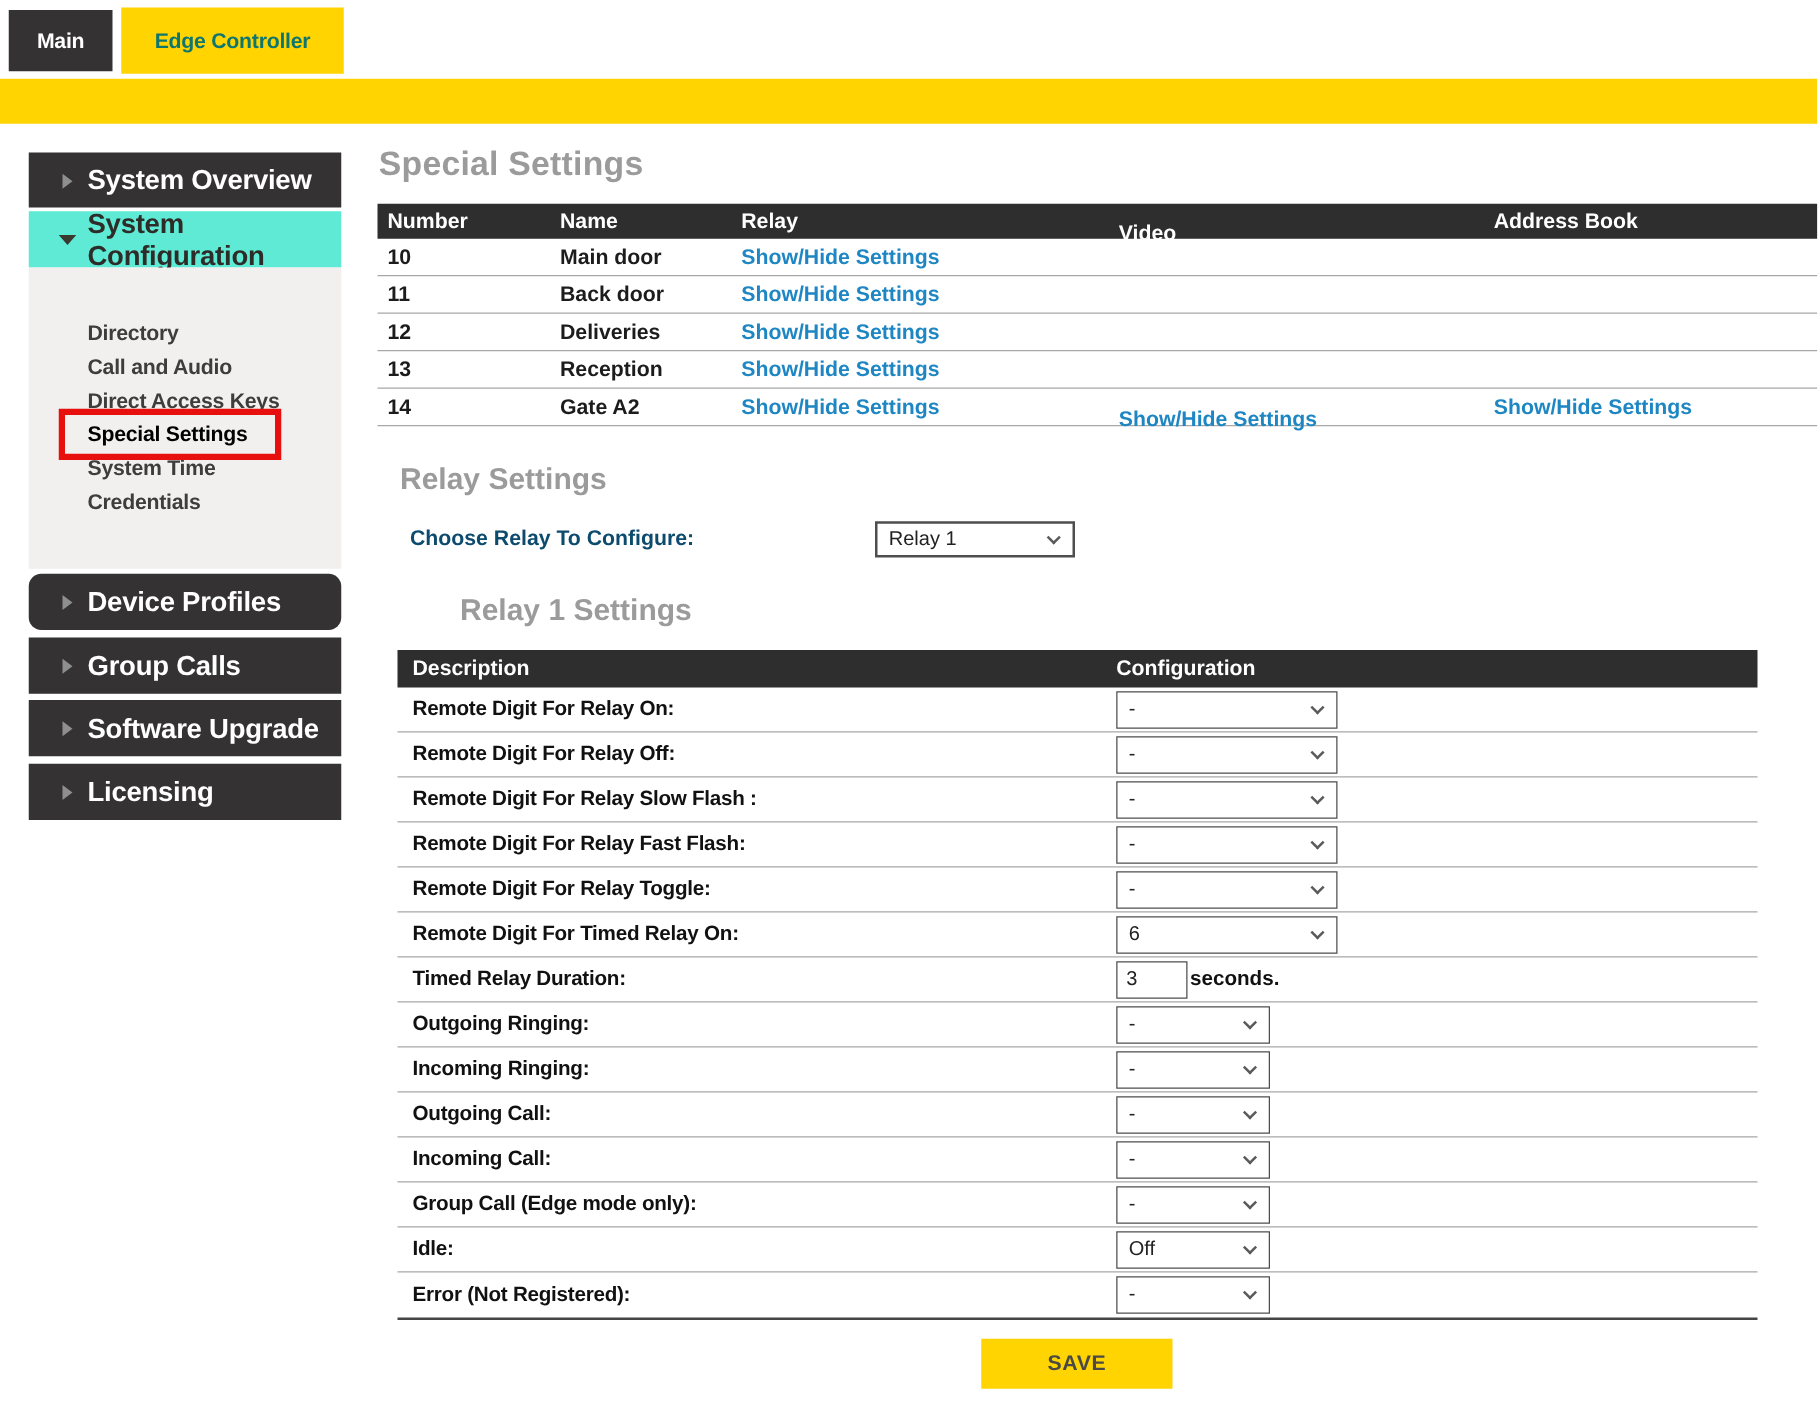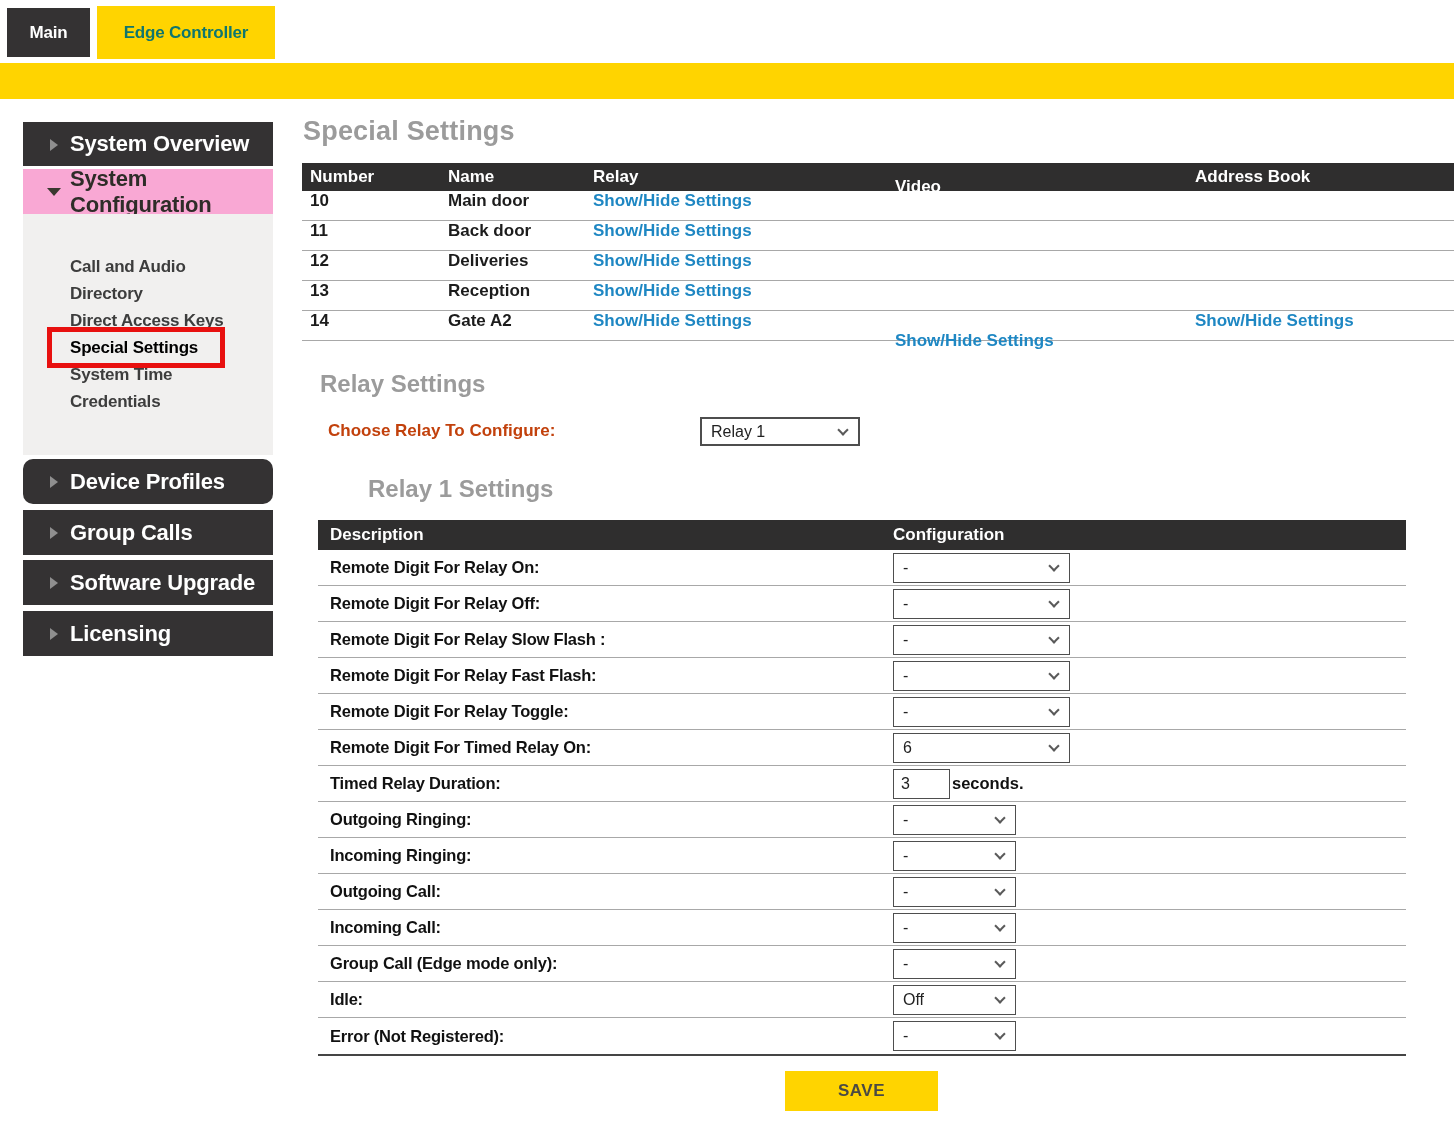--- a/index.html
+++ b/index.html
@@ -12,21 +12,21 @@
          font-weight:bold; font-size:17px; cursor:pointer; letter-spacing:-0.2px; }
   .tab-main { left:7px; top:8px; width:83px; height:49px; background:#343233; color:#fff; }
   .tab-edge { left:97px; top:6px; width:178px; height:53px; background:#ffd400; color:#0f766e; }
   .top-bar { position:absolute; left:0; top:63px; width:1454px; height:36px; background:#ffd400; }
 
   
   .side-btn { position:absolute; left:23px; width:250px; height:45px; display:flex; align-items:center;
               font-weight:bold; font-size:22px; cursor:pointer; letter-spacing:-0.2px; }
   .side-btn .lbl { margin-left:47px; }
   .dark-btn { background:#343233; color:#fff; }
-  .yellow-btn { background:#f9a8d4; color:#2e2c28; }
+  .yellow-btn { background:#5eead4; color:#2e2c28; }
   .arrow-right { position:absolute; left:27px; top:17px; width:0; height:0;
                  border-top:6px solid transparent; border-bottom:6px solid transparent;
                  border-left:8px solid #8f8f8f; }
   .arrow-down { position:absolute; left:24px; top:19px; width:0; height:0;
                 border-left:7px solid transparent; border-right:7px solid transparent;
                 border-top:8px solid #3a382f; }
   .sub-panel { position:absolute; left:23px; top:214px; width:250px; height:241px;
                background:#f1f0ef; padding-top:39px; }
   .sub-item { height:27px; line-height:27px; padding-left:47px; font-weight:bold;
               font-size:17px; color:#3d3d3d; cursor:pointer; letter-spacing:-0.2px; }
@@ -36,28 +36,28 @@
 
   
   .page-title { position:absolute; left:303px; top:116px; font-size:27px; font-weight:bold;
                 color:#9b9b9b; letter-spacing:0.2px; }
   .section-title { position:absolute; font-size:24px; font-weight:bold; color:#9b9b9b; }
 
   
   .dev-table { position:absolute; left:302px; top:163px; width:1152px; }
   .dev-head { display:flex; height:28px; background:#2f2e2e; color:#fff; align-items:center;
               font-weight:bold; font-size:17px; }
-  .dev-row { display:flex; height:30px; border-bottom:1px solid #a8a8a8;
+  .dev-row { display:flex; height:30px; align-items:center; border-bottom:1px solid #a8a8a8;
              font-size:17px; font-weight:bold; color:#1c1c1c; }
   .dc1 { width:146px; padding-left:8px; } .dc2 { width:145px; } .dc3 { width:302px; }
   .dc4 { width:300px;margin-top:20px; } .dc5 { flex:1; }
   .link { color:#1e87c3; cursor:pointer; text-decoration:none; font-weight:bold; font-size:17px; }
 
   
-  .choose-label { position:absolute; left:328px; top:421px; font-size:17px; font-weight:bold; color:#c2410c; }
+  .choose-label { position:absolute; left:328px; top:421px; font-size:17px; font-weight:bold; color:#0c4a6e; }
   .select { background:#fff; border:2px solid #4e4e4e; display:flex; align-items:center;
             justify-content:space-between; padding:0 11px 0 9px; font-size:16px; color:#222; cursor:pointer; }
   .relay-select { position:absolute; left:700px; top:417px; width:160px; height:29px; }
   .chev { width:8px; height:8px; border-right:2px solid #5a5a5a; border-bottom:2px solid #5a5a5a;
           transform:rotate(45deg); margin-top:-4px; flex:none; }
 
   
   .set-table { position:absolute; left:318px; top:520px; width:1088px; border-bottom:2px solid #454545; }
   .set-head { display:flex; height:30px; background:#2f2e2e; color:#fff; font-weight:bold;
               font-size:17px; align-items:center; }
@@ -91,22 +91,22 @@
   <div class="side-btn dark-btn" style="top:122px; height:44px;">
     <span class="arrow-right"></span>
     <span class="lbl">System Overview</span>
   </div>
   <div class="side-btn yellow-btn" style="top:169px;">
     <span class="arrow-down"></span>
     <span class="lbl">System Configuration</span>
   </div>
 
   <div class="sub-panel">
+    <div class="sub-item">Directory</div>
     <div class="sub-item">Call and Audio</div>
-    <div class="sub-item">Directory</div>
     <div class="sub-item">Direct Access Keys</div>
     <div class="sub-item active">Special Settings</div>
     <div class="sub-item">System Time</div>
     <div class="sub-item">Credentials</div>
   </div>
 
   <div class="red-box"></div>
 
   <div class="side-btn dark-btn" style="top:459px;border-radius:10px;">
     <span class="arrow-right"></span>

